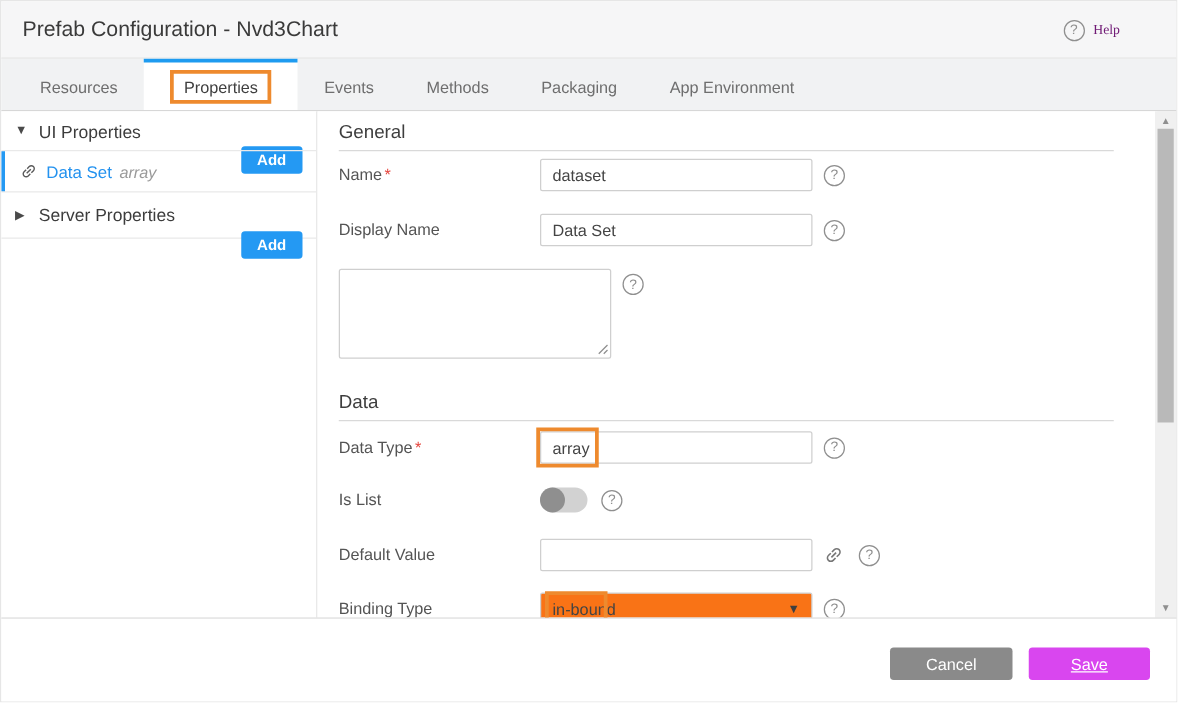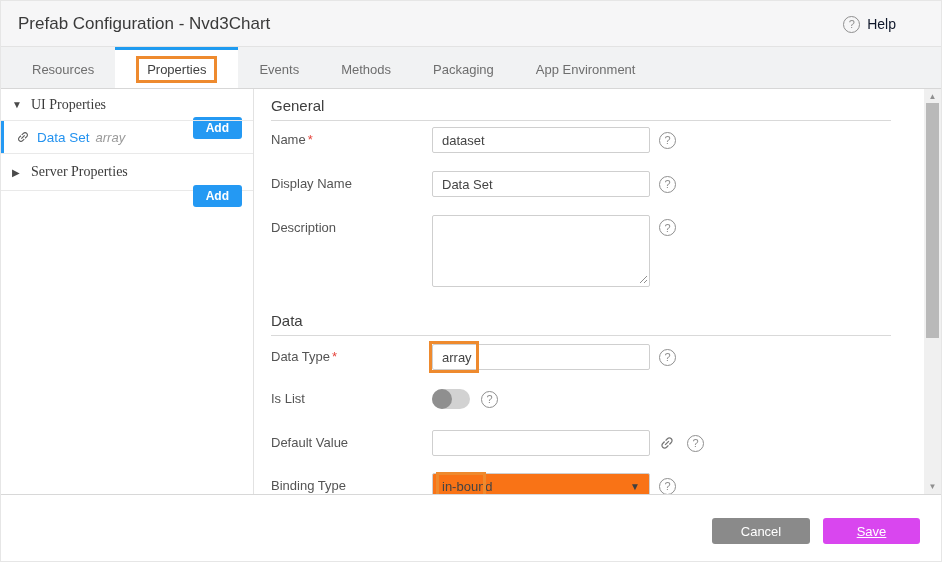--- a/index.html
+++ b/index.html
@@ -7,36 +7,36 @@
   body { font-family:"Liberation Sans", sans-serif; color:#3f3f3f; }
   .window { position:relative; width:942px; height:562px; background:#fff; overflow:hidden; border:1px solid #e6e6e6; }
 
   
   .titlebar { position:absolute; top:0; left:0; width:942px; height:46px;
     background:#f6f6f7; border-bottom:1px solid #e3e3e3; display:flex; align-items:center; }
   .titlebar .title { margin-left:17px; font-size:17px; color:#3a3a3a; }
   .titlebar .help { position:absolute; right:47px; top:0; height:46px; display:flex; align-items:center; gap:7px; cursor:pointer; }
   .help-circle { display:inline-flex; width:17px; height:17px; border:1px solid #8f8f8f; border-radius:50%;
     align-items:center; justify-content:center; font-size:11px; color:#8f8f8f; background:transparent; }
-  .titlebar .help .help-text { font-size:14px; color:#0f172a; }
+  .titlebar .help .help-text { font-size:11px; color:#701a75;font-family:Liberation Serif, serif; }
 
   
   .tabbar { position:absolute; top:46px; left:0; width:942px; height:42px;
     background:#f1f2f3; border-bottom:1px solid #d7d7d7; display:flex; align-items:stretch; padding-left:10px; }
   .tab { display:flex; align-items:center; padding:0 21px; font-size:13px; color:#6e6e6e;
     border-top:3px solid transparent; cursor:pointer; }
   .tab.active { background:#ffffff; color:#3f3f3f; border-top:3px solid #1e9bf0; }
   .anno-tab { border:3px solid #ee8a2e; padding:3px 8px; }
 
   
   .sidebar { position:absolute; top:88px; left:0; width:253px; height:405px;
     background:#fff; border-right:1px solid #e2e2e2; }
   .side-header { height:31px; display:flex; align-items:center; padding:0 11px; }
   .caret { font-size:10px; color:#4a4a4a; width:12px; }
-  .side-header .side-label { margin-left:7px; font-size:14px; color:#3c3c3c;font-family:Liberation Serif, serif; }
+  .side-header .side-label { margin-left:7px; font-size:14px; color:#3c3c3c; }
   .add-btn { margin-left:auto; background:#2499f3; color:#fff; font-size:12px; font-weight:bold;
     border:none; border-radius:3px; padding:4px 13px; cursor:pointer;margin-top:47px; }
   .side-item { height:34px; border-top:1px solid #e9e9e9; border-bottom:1px solid #e9e9e9;
     display:flex; align-items:center; padding-left:15px; position:relative; cursor:pointer; }
   .side-item .sel-bar { position:absolute; left:0; top:0; width:3px; height:100%; background:#2499f3; }
   .link-icon { display:inline-flex; color:#5a5a5a; transform:rotate(-45deg); }
   .side-item .item-label { margin-left:7px; font-size:13.5px; color:#2392ef; }
   .side-item .item-type { margin-left:6px; font-size:13px; font-style:italic; color:#9a9a9a; }
   .side-header.server { height:37px; border-bottom:1px solid #e9e9e9; }
 
@@ -158,21 +158,20 @@
 
     <div class="field-row" style="margin-top:18px;">
       <div class="field-label">Display Name</div>
       <div class="ctrl">
         <input class="text-input" type="text" value="Data Set" style="">
         <span class="help-circle help-after">?</span>
       </div>
     </div>
 
     <div class="field-row" style="margin-top:18px;">
-      <div class="field-label">Description</div>
       <div class="ctrl" style="align-items:flex-start;">
         <span style="position:relative; display:inline-block;">
           <textarea class="text-area" value="" style=""></textarea>
           <span class="resize-grip">
             <svg width="9" height="9" viewBox="0 0 9 9">
                 <path d="M8 1 L1 8 M8 5 L5 8" stroke="#8f8f8f" stroke-width="1" fill="none"></path>
               </svg>
           </span>
         </span>
         <span class="help-circle help-after" style="margin-top:4px;">?</span>

